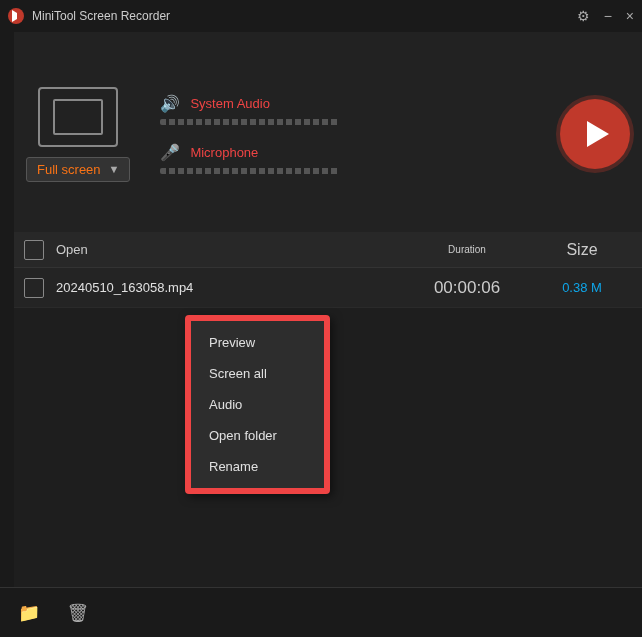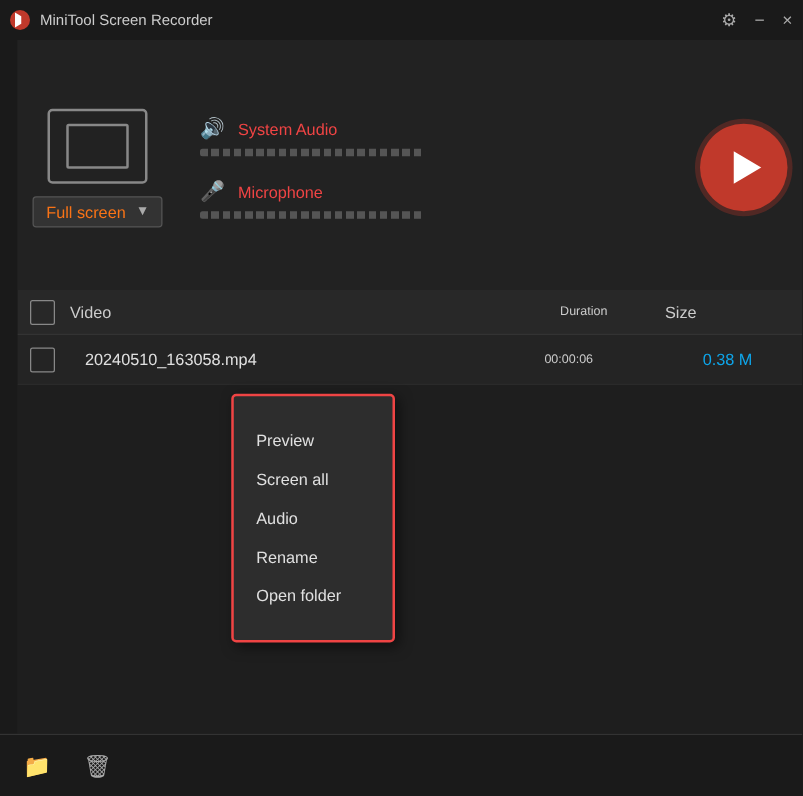--- a/index.html
+++ b/index.html
@@ -226,70 +226,70 @@
       color: #ccc;
     }
     .col-duration {
       width: 130px;
       text-align: center;
       font-size: 10px;
       color: #ccc;
     }
     .col-size {
       width: 100px;
-      font-size: 13px;
+      text-align: center;
+      font-size: 16px;
       color: #ccc;
     }
 
     .table-row {
       display: flex;
       align-items: center;
       background: #242424;
       height: 40px;
       padding: 0 10px;
       border-bottom: 1px solid #2a2a2a;
-      gap: 12px;
     }
     .row-checkbox {
       width: 20px;
       height: 20px;
       border: 1.5px solid #888;
       border-radius: 2px;
       margin-right: 12px;
       flex-shrink: 0;
       background: transparent;
     }
     .row-filename {
       flex: 1;
       font-size: 13px;
       color: #e0e0e0;
     }
     .row-duration {
       width: 130px;
       text-align: center;
-      font-size: 10px;
+      font-size: 17px;
       color: #ccc;
     }
     .row-size {
       width: 100px;
       text-align: center;
       font-size: 13px;
       color: #0ea5e9;
     }
 
     
     .context-menu {
       position: absolute;
       left: 185px;
       top: 315px;
-      width: 131px;
+      width: 145px;
       background: #2d2d2d;
-      border: 2px solid #ef4444;
+      border: 6px solid #ef4444;
       border-radius: 4px;
-      padding: 20px 0;
+      padding: 6px 0;
       box-shadow: 3px 3px 10px rgba(0,0,0,0.5);
       z-index: 100;
     }
     .context-menu-item {
       padding: 8px 18px;
       font-size: 13px;
       color: #e0e0e0;
       cursor: pointer;
     }
 
@@ -372,43 +372,43 @@
       <div class="record-btn">
         <div class="record-btn-inner"></div>
       </div>
 
     </div>
 
     <div class="table-area">
 
       <div class="table-header">
         <div class="table-checkbox"></div>
-        <div class="col-video">Video</div>
+        <div class="col-video">Open</div>
         <div class="col-duration">Duration</div>
         <div class="col-size">Size</div>
       </div>
 
       <div class="table-row">
         <div class="row-checkbox"></div>
         <div class="row-filename">20240510_163058.mp4</div>
         <div class="row-duration">00:00:06</div>
         <div class="row-size">0.38 M</div>
       </div>
 
     </div>
 
   </div>
 </div>
 
 <div class="context-menu">
   <div class="context-menu-item">Preview</div>
   <div class="context-menu-item">Screen all</div>
   <div class="context-menu-item">Audio</div>
+  <div class="context-menu-item">Open folder</div>
   <div class="context-menu-item">Rename</div>
-  <div class="context-menu-item">Open folder</div>
 </div>
 
 <div class="bottom-toolbar">
   <div class="toolbar-btn">
     <span>📁</span>
   </div>
   <div class="toolbar-btn">
     <span>🗑</span>
   </div>
 </div>

